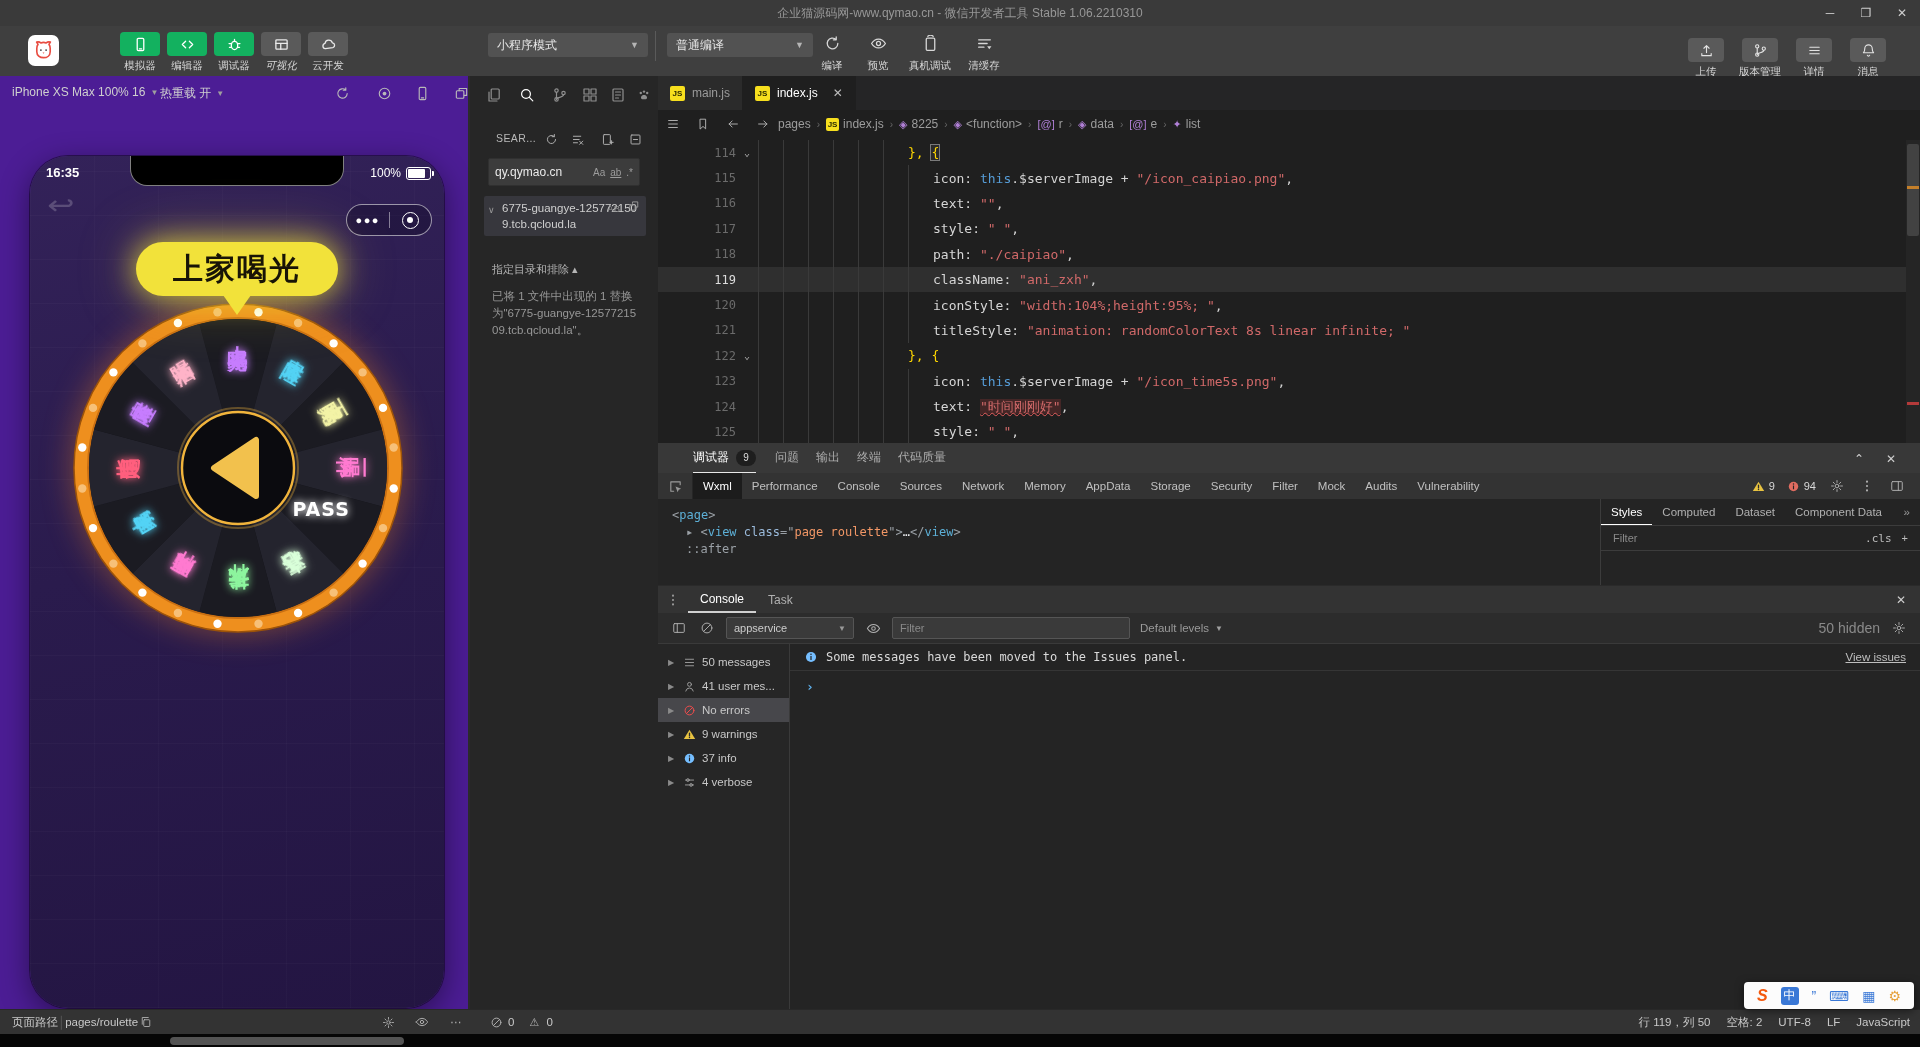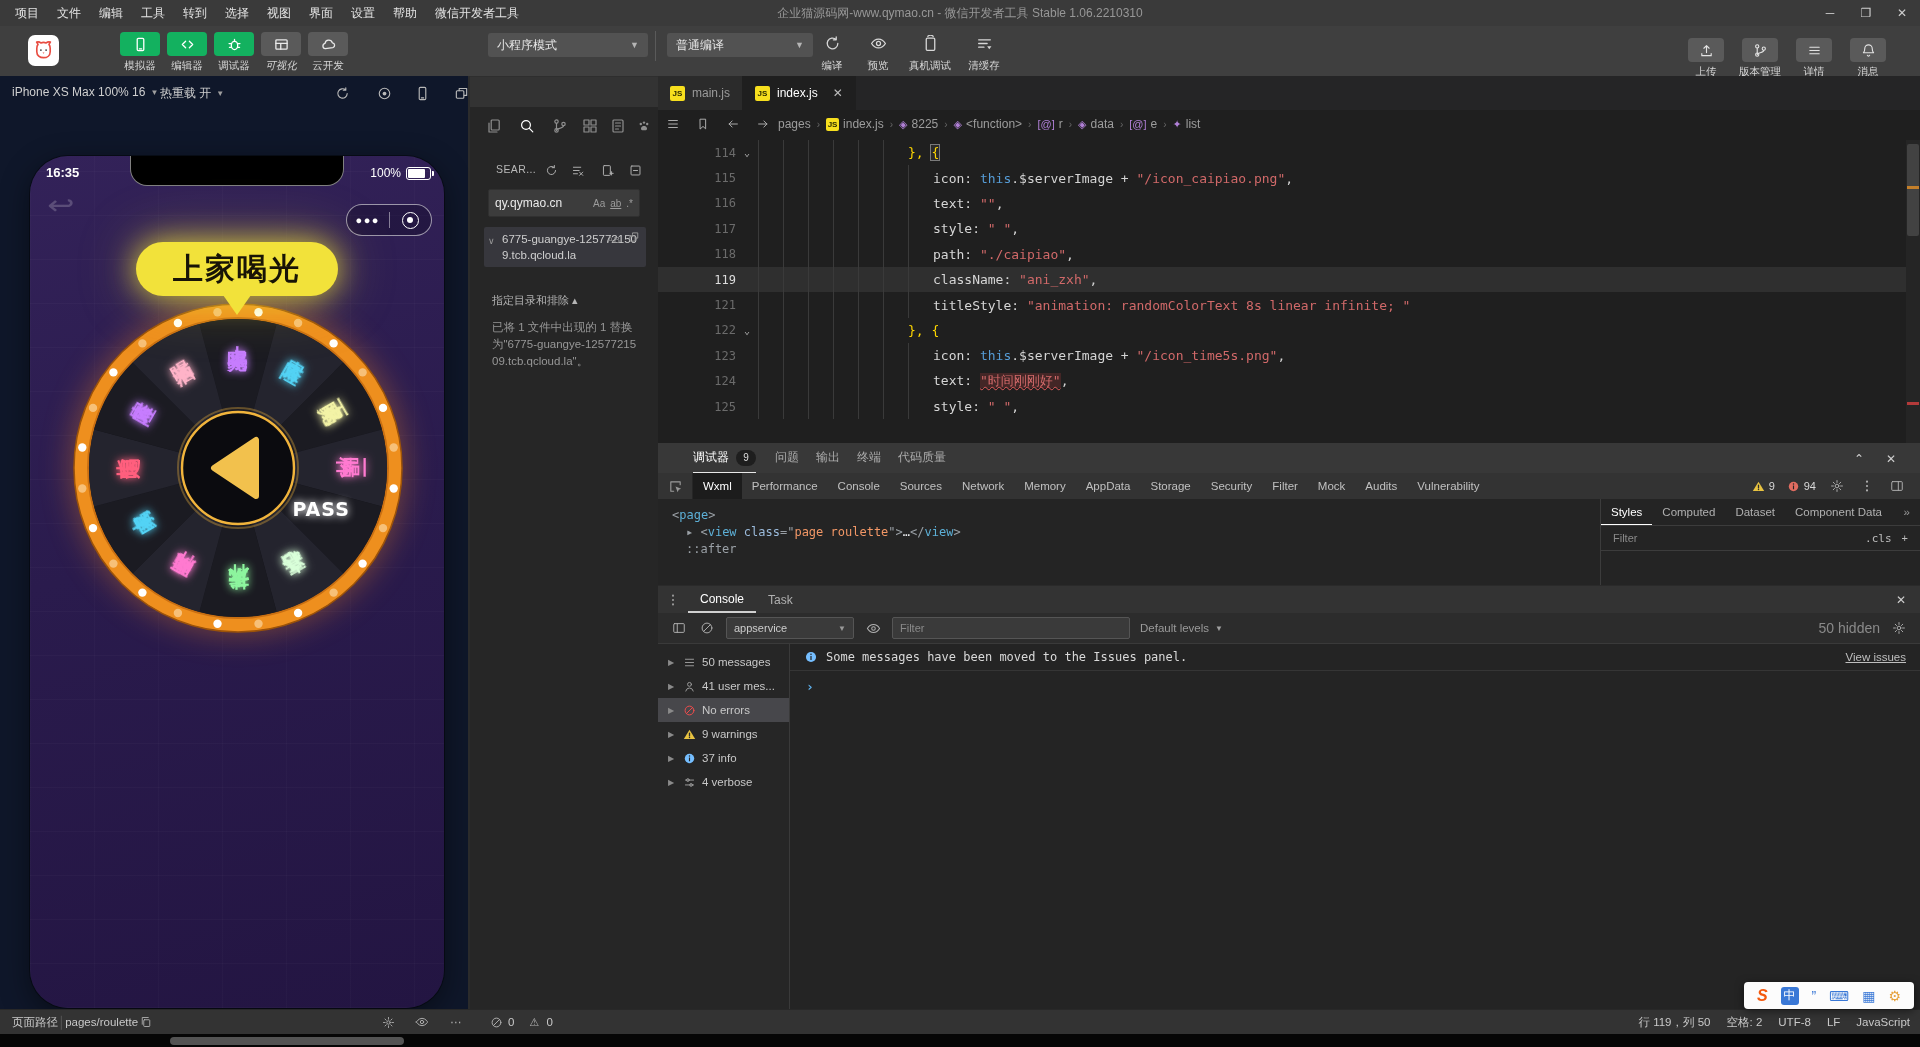--- a/index.html
+++ b/index.html
@@ -20,21 +20,21 @@
   .app-btn.on{background:#13b15f;}
   .app-btn.off{background:#5a5a5a;color:#e9e9e9;}
   .tool-label{position:absolute;top:33px;transform:translateX(-50%);font-size:10.5px;color:#d6d6d6;white-space:nowrap;}
   .tb-select{position:absolute;top:7px;height:24px;background:#525252;border-radius:3px;color:#e6e6e6;font-size:12px;display:flex;align-items:center;padding:0 9px;box-sizing:border-box;}
   .tb-select .caret{margin-left:auto;color:#b5b5b5;font-size:9px;}
   .tb-sep{position:absolute;left:655px;top:5px;height:30px;width:1px;background:#5a5a5a;}
   .icon-action{position:absolute;top:5px;width:28px;height:24px;color:#d8d8d8;display:flex;align-items:center;justify-content:center;transform:translateX(-50%);}
   .right-btn{position:absolute;top:12px;width:36px;height:24px;background:#5a5a5a;border-radius:4px;color:#e3e3e3;display:flex;align-items:center;justify-content:center;}
   .right-label{position:absolute;top:39px;transform:translateX(-50%);font-size:10.5px;color:#d6d6d6;white-space:nowrap;}
   
-  .sim-panel{position:absolute;left:0;top:76px;width:470px;height:934px;background:#0f172a;border-right:2px solid #2c2c2c;box-sizing:border-box;}
+  .sim-panel{position:absolute;left:0;top:76px;width:470px;height:934px;background:#4c1d95;border-right:2px solid #2c2c2c;box-sizing:border-box;}
   .sim-toolbar{position:absolute;left:0;top:0;right:0;height:34px;color:#cfcfcf;font-size:12px;}
   .sim-device{position:absolute;left:12px;top:9px;display:flex;gap:5px;align-items:center;}
   .sim-hot{position:absolute;left:160px;top:9px;display:flex;gap:5px;align-items:center;}
   .caret-s{font-size:8px;color:#9f9f9f;}
   .sim-ic{position:absolute;top:8px;width:18px;height:18px;color:#b9b9b9;display:flex;align-items:center;justify-content:center;}
   .phone{position:absolute;left:30px;top:80px;width:414px;height:852px;border-radius:38px;
          background:linear-gradient(165deg,#332259 0%,#2a1b4d 45%,#231542 100%);
          box-shadow:0 0 0 1px rgba(0,0,0,.4),0 8px 30px rgba(0,0,0,.45);overflow:hidden;}
   .brick{position:absolute;inset:0;background:
       repeating-linear-gradient(0deg,rgba(255,255,255,.025) 0 1px,transparent 1px 44px),
@@ -55,21 +55,21 @@
   .cap-target b{width:15px;height:15px;border:1.6px solid #fff;border-radius:50%;display:flex;align-items:center;justify-content:center;}
   .cap-target b i{width:6px;height:6px;background:#fff;border-radius:50%;}
   .banner{position:absolute;left:50%;top:86px;transform:translateX(-50%);width:202px;height:54px;background:#f2e23a;
           border-radius:27px;display:flex;align-items:center;justify-content:center;color:#181406;font-size:30px;
           font-weight:800;letter-spacing:2px;box-shadow:0 0 30px rgba(242,226,58,.8),0 0 60px rgba(242,226,58,.35);z-index:3;}
   .banner:after{content:"";position:absolute;left:50%;bottom:-19px;transform:translateX(-50%);
           border:14px solid transparent;border-top:20px solid #f2e23a;border-bottom:none;}
   #wheel{position:absolute;left:38px;top:142px;z-index:2;filter:drop-shadow(0 0 16px rgba(255,140,30,.4));}
   #wheel text{filter:drop-shadow(0 0 4px currentColor);}
   
-  .sidebar{position:absolute;left:470px;top:76px;width:188px;height:934px;background:#262626;box-sizing:border-box;margin-top:31px;}
+  .sidebar{position:absolute;left:470px;top:76px;width:188px;height:934px;background:#262626;box-sizing:border-box;}
   .act-ic{position:absolute;top:8px;width:22px;height:22px;color:#8f8f8f;display:flex;align-items:center;justify-content:center;}
   .act-ic.on{color:#fff;}
   .srch-head{position:absolute;left:26px;top:56px;font-size:10.5px;color:#b9b9b9;letter-spacing:.4px;}
   .srch-hic{position:absolute;top:54px;width:18px;height:18px;color:#b0b0b0;display:flex;align-items:center;justify-content:center;}
   .srch-input{position:absolute;left:18px;top:82px;width:152px;height:28px;background:#3c3c3c;border:1px solid #303030;
               border-radius:2px;color:#eaeaea;font-size:12px;display:flex;align-items:center;padding:0 6px;box-sizing:border-box;}
   .srch-flags{margin-left:auto;display:flex;gap:5px;color:#9c9c9c;font-size:10px;}
   .srch-result{position:absolute;left:14px;top:120px;width:162px;background:#37373d;border-radius:2px;padding:4px 4px 4px 18px;
                box-sizing:border-box;color:#cfcfcf;font-size:11.5px;line-height:16px;word-break:break-all;}
   .srch-result .chev{position:absolute;left:4px;top:6px;color:#9a9a9a;font-size:9px;}
@@ -170,33 +170,20 @@
   .ime .s-logo{color:#f4590e;font-weight:800;font-style:italic;font-size:16px;}
   .ime .mode{width:18px;height:18px;background:#3a78d6;color:#fff;font-size:12px;border-radius:3px;display:flex;align-items:center;justify-content:center;}
   .ime .blue{color:#3a78d6;} .ime .orange{color:#e6a23c;}
 </style>
 </head>
 <body>
 
 <div class="app">
 
   <header class="titlebar">
-    <nav class="menubar" id="menubar">
-        <span class="menu-item">项目</span>
-        <span class="menu-item">文件</span>
-        <span class="menu-item">编辑</span>
-        <span class="menu-item">工具</span>
-        <span class="menu-item">转到</span>
-        <span class="menu-item">选择</span>
-        <span class="menu-item">视图</span>
-        <span class="menu-item">界面</span>
-        <span class="menu-item">设置</span>
-        <span class="menu-item">帮助</span>
-        <span class="menu-item">微信开发者工具</span>
-      </nav>
     <div class="win-title">企业猫源码网-www.qymao.cn - 微信开发者工具 Stable 1.06.2210310</div>
     <div class="win-controls">
       <span class="win-btn">─</span>
       <span class="win-btn">❐</span>
       <span class="win-btn">✕</span>
     </div>
   </header>
 
   <div class="toolbar">
     <div class="logo">
@@ -598,20 +585,21 @@
           <span>list</span>
         </span>
       </div>
     <div id="code">
         <div class="code-line"><span class="ln">114</span><span class="fold">⌄</span><span class="ind" style="width: 150px;"></span><span><span class="tk-brace">}, </span><span class="tk-brace tk-boxed">{</span></span></div>
         <div class="code-line"><span class="ln">115</span><span class="fold"></span><span class="ind" style="width: 175px;"></span><span><span class="tk-prop">icon</span><span class="tk-pun">: </span><span class="tk-kw">this</span><span class="tk-pun">.</span><span class="tk-id">$serverImage</span><span class="tk-pun"> + </span><span class="tk-str">"/icon_caipiao.png"</span><span class="tk-pun">,</span></span></div>
         <div class="code-line"><span class="ln">116</span><span class="fold"></span><span class="ind" style="width: 175px;"></span><span><span class="tk-prop">text</span><span class="tk-pun">: </span><span class="tk-str">""</span><span class="tk-pun">,</span></span></div>
         <div class="code-line"><span class="ln">117</span><span class="fold"></span><span class="ind" style="width: 175px;"></span><span><span class="tk-prop">style</span><span class="tk-pun">: </span><span class="tk-str">" "</span><span class="tk-pun">,</span></span></div>
         <div class="code-line"><span class="ln">118</span><span class="fold"></span><span class="ind" style="width: 175px;"></span><span><span class="tk-prop">path</span><span class="tk-pun">: </span><span class="tk-str">"./caipiao"</span><span class="tk-pun">,</span></span></div>
         <div class="code-line current"><span class="ln">119</span><span class="fold"></span><span class="ind" style="width: 175px;"></span><span><span class="tk-prop">className</span><span class="tk-pun">: </span><span class="tk-str">"ani_zxh"</span><span class="tk-pun">,</span></span></div>
+        <div class="code-line"><span class="ln">120</span><span class="fold"></span><span class="ind" style="width: 175px;"></span><span><span class="tk-prop">iconStyle</span><span class="tk-pun">: </span><span class="tk-str">"width:104%;height:95%; "</span><span class="tk-pun">,</span></span></div>
         <div class="code-line"><span class="ln">121</span><span class="fold"></span><span class="ind" style="width: 175px;"></span><span><span class="tk-prop">titleStyle</span><span class="tk-pun">: </span><span class="tk-str">"animation: randomColorText 8s linear infinite; "</span></span></div>
         <div class="code-line"><span class="ln">122</span><span class="fold">⌄</span><span class="ind" style="width: 150px;"></span><span><span class="tk-brace">}, </span><span class="tk-brace">{</span></span></div>
         <div class="code-line"><span class="ln">123</span><span class="fold"></span><span class="ind" style="width: 175px;"></span><span><span class="tk-prop">icon</span><span class="tk-pun">: </span><span class="tk-kw">this</span><span class="tk-pun">.</span><span class="tk-id">$serverImage</span><span class="tk-pun"> + </span><span class="tk-str">"/icon_time5s.png"</span><span class="tk-pun">,</span></span></div>
         <div class="code-line"><span class="ln">124</span><span class="fold"></span><span class="ind" style="width: 175px;"></span><span><span class="tk-prop">text</span><span class="tk-pun">: </span><span class="tk-str tk-err">"时间刚刚好"</span><span class="tk-pun">,</span></span></div>
         <div class="code-line"><span class="ln">125</span><span class="fold"></span><span class="ind" style="width: 175px;"></span><span><span class="tk-prop">style</span><span class="tk-pun">: </span><span class="tk-str">" "</span><span class="tk-pun">,</span></span></div>
       </div>
     <div class="ed-scroll">
       <div class="ed-thumb"></div>
       <div class="ed-mark" style="top:46px;background:#c47f2a"></div>
       <div class="ed-mark" style="top:262px;background:#b33a3a"></div>

